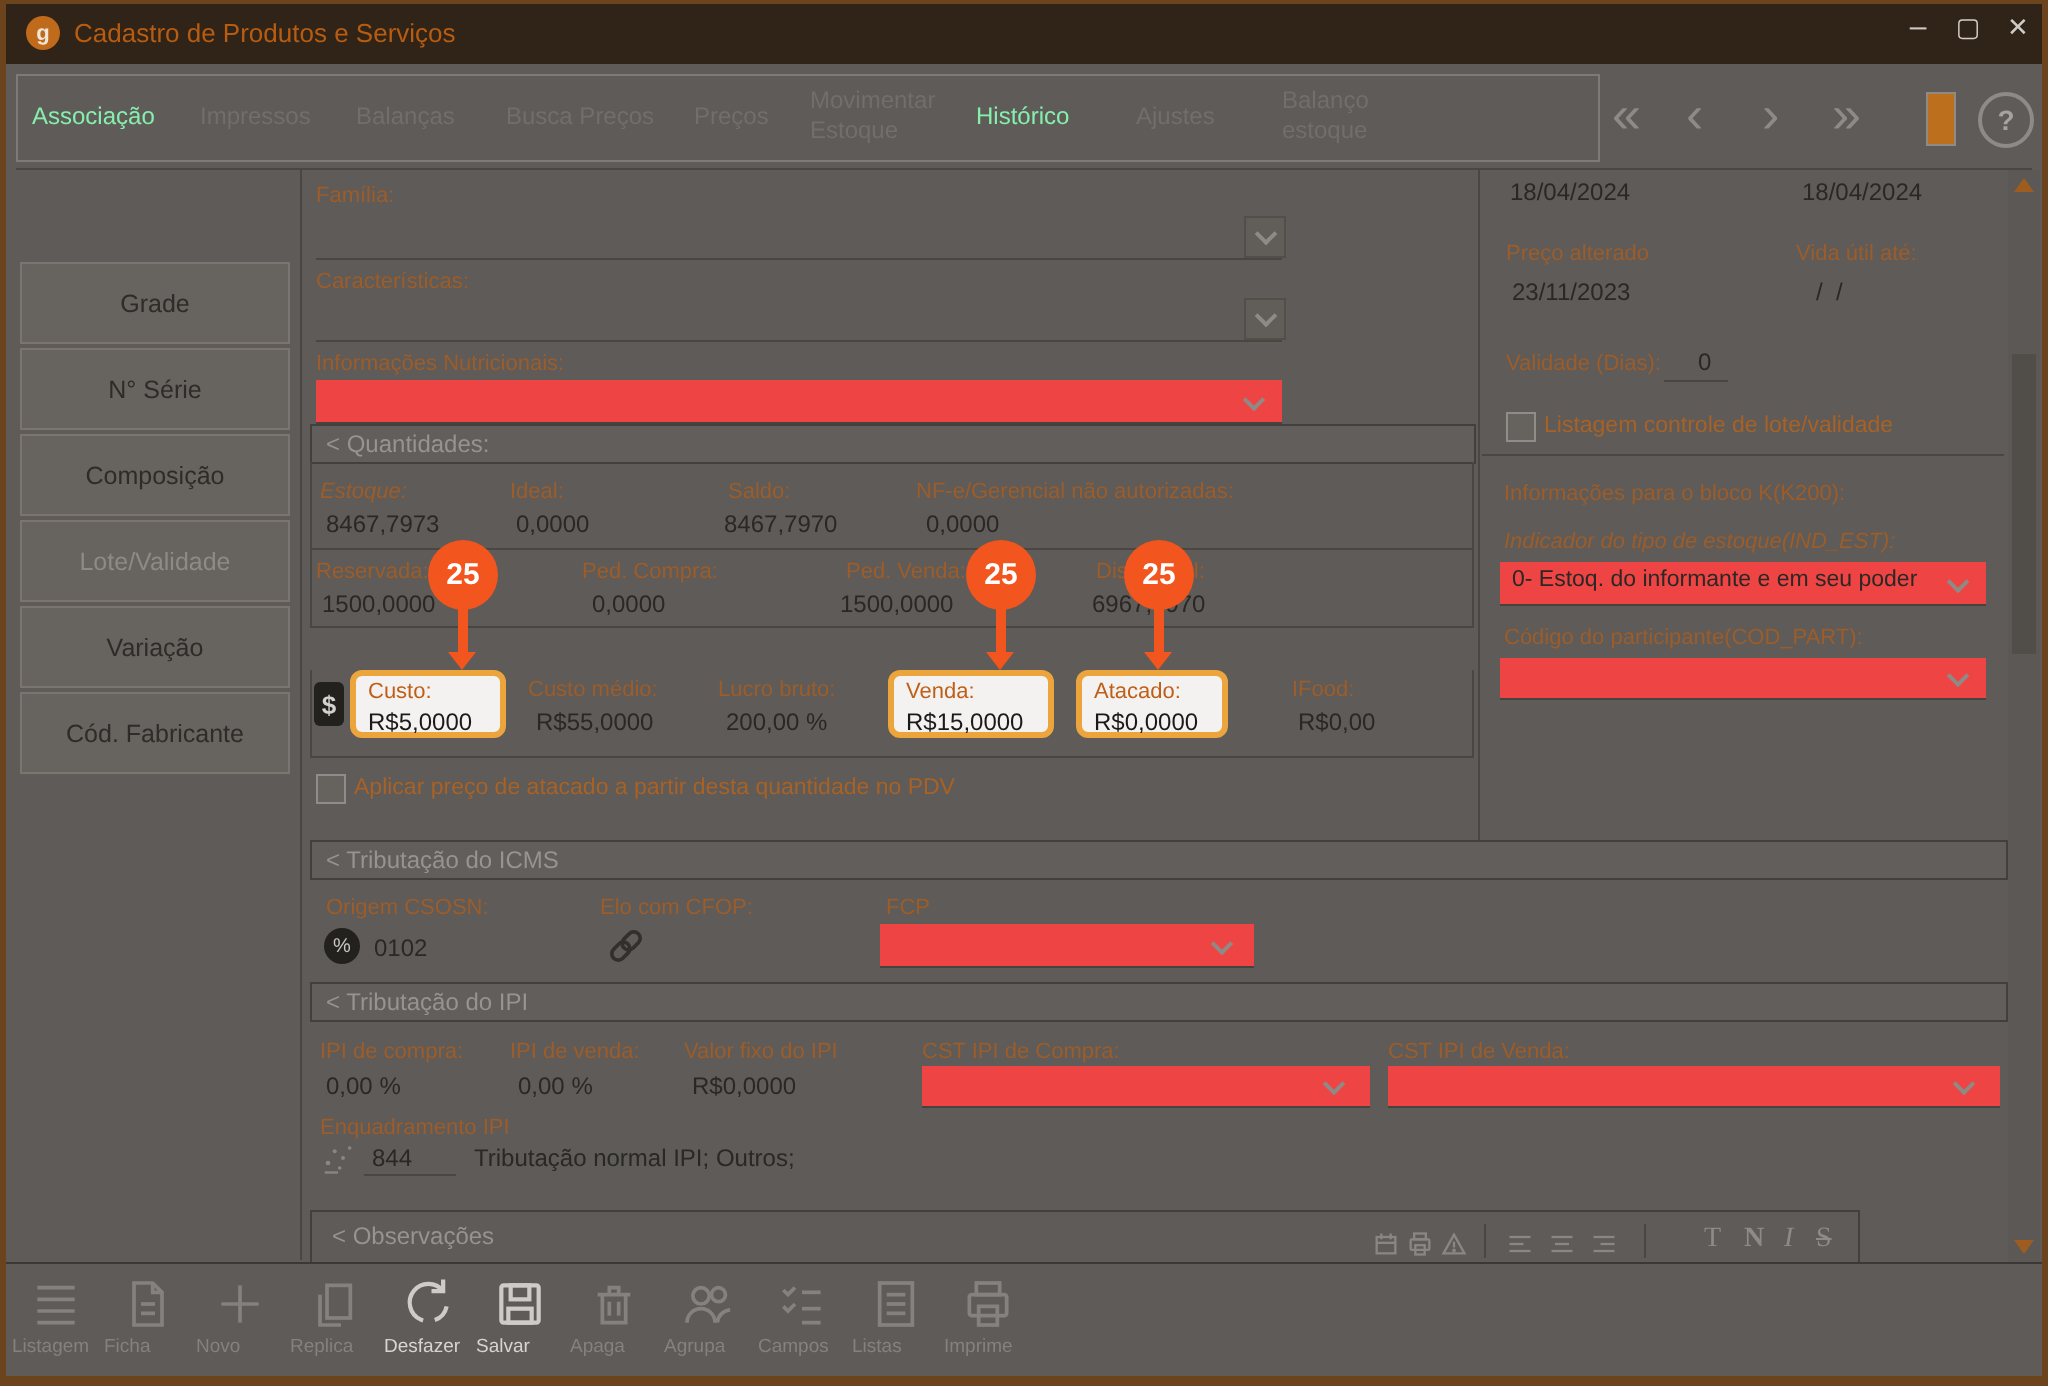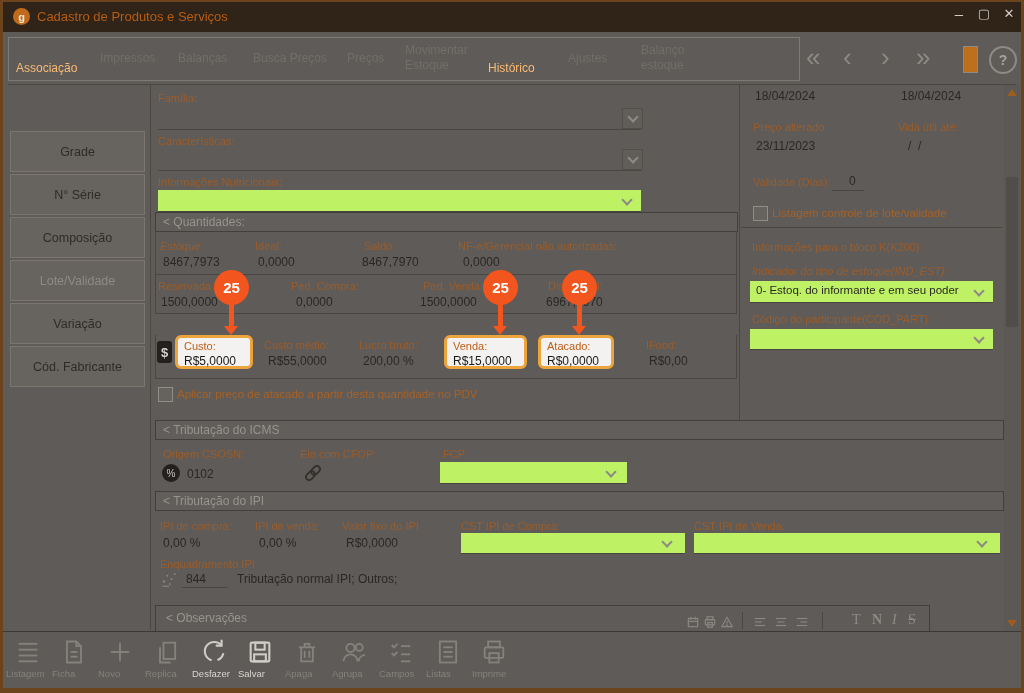--- a/index.html
+++ b/index.html
@@ -10,25 +10,25 @@
   .lblb{color:#A86226;font-size:11.5px;white-space:nowrap;}
   .val{color:#2A2825;font-size:12px;white-space:nowrap;}
   .sect{border:1px solid #433F3C;color:#97938E;font-size:12px;line-height:18px;
     padding-left:7px;white-space:nowrap;background:rgba(255,255,255,0.02);}
   .hline{background:#4A4743;height:1px;}
   .vline{background:#4A4743;width:1px;}
   .sbtn{left:10px;width:133px;height:39px;background:#67635E;border:1px solid #7A766F;
     color:#2E2B28;font-size:12.5px;display:flex;align-items:center;justify-content:center;cursor:pointer;}
   .sbtn.dis{color:#8E8A85;}
   .tab{font-size:12px;color:#726E69;white-space:nowrap;cursor:pointer;}
-  .tab.on{color:#fdba74;margin-top:10px;}
+  .tab.on{color:#86efac;}
   .chev{display:inline-block;width:6px;height:6px;border-right:2px solid #8E8A85;
     border-bottom:2px solid #8E8A85;transform:rotate(45deg);}
   .ddbtn{border:1px solid #524F4B;display:flex;align-items:center;justify-content:center;background:#615D59;cursor:pointer;}
-  .ddfield{background:#bef264;border-bottom:1px solid #47443F;cursor:pointer;}
+  .ddfield{background:#ef4444;border-bottom:1px solid #47443F;cursor:pointer;}
   .cb{width:13px;height:13px;border:1px solid #908C87;background:#66625E;cursor:pointer;}
   .hl{background:#F3F2F0;border:3px solid #ECA43D;border-radius:6px;box-sizing:border-box;}
   .hl-lbl{color:#C05E18;font-size:11px;line-height:13px;padding:2px 0 0 6px;white-space:nowrap;}
   .hl-val{color:#1B1A18;font-size:12px;line-height:14px;padding:1px 0 0 6px;white-space:nowrap;}
   .badge{width:35px;height:35px;border-radius:50%;background:#F2551D;color:#FFFFFF;
     font-weight:bold;font-size:15px;display:flex;align-items:center;justify-content:center;z-index:30;}
   .stem{width:5px;background:#F2551D;z-index:30;}
   .ahead{width:0;height:0;border-left:7px solid transparent;border-right:7px solid transparent;
     border-top:9px solid #F2551D;z-index:30;}
   .tbitem{width:44px;text-align:left;}

